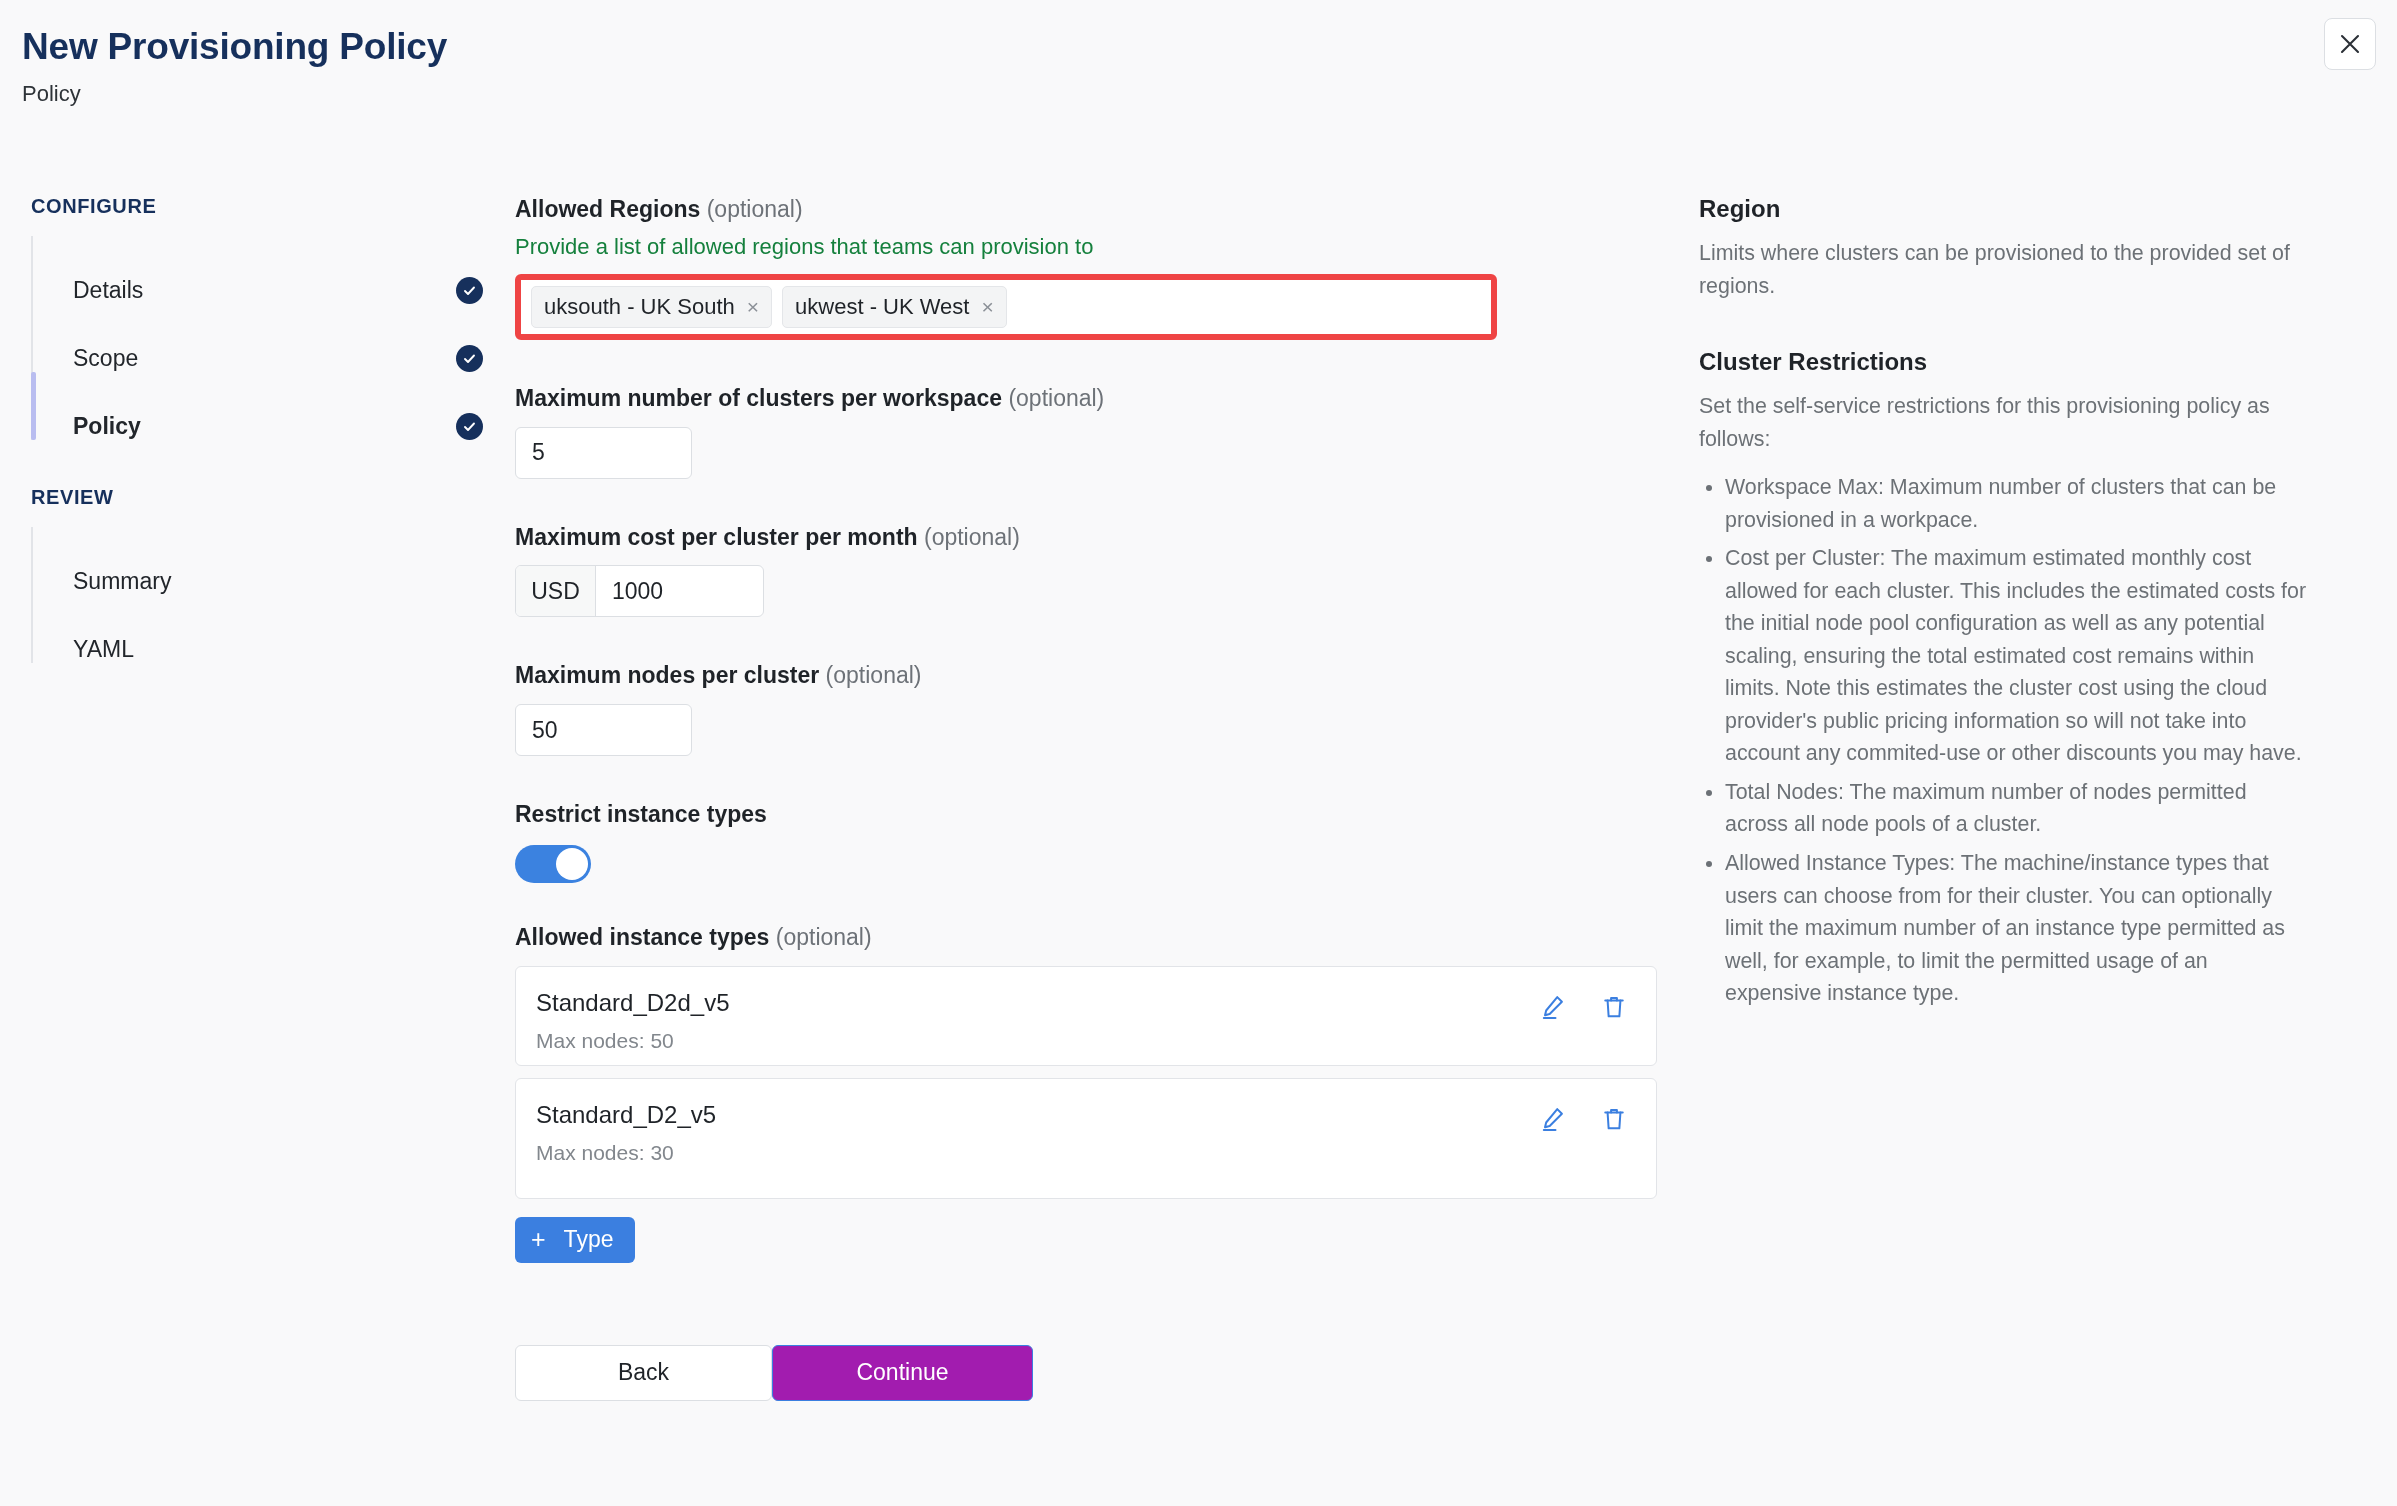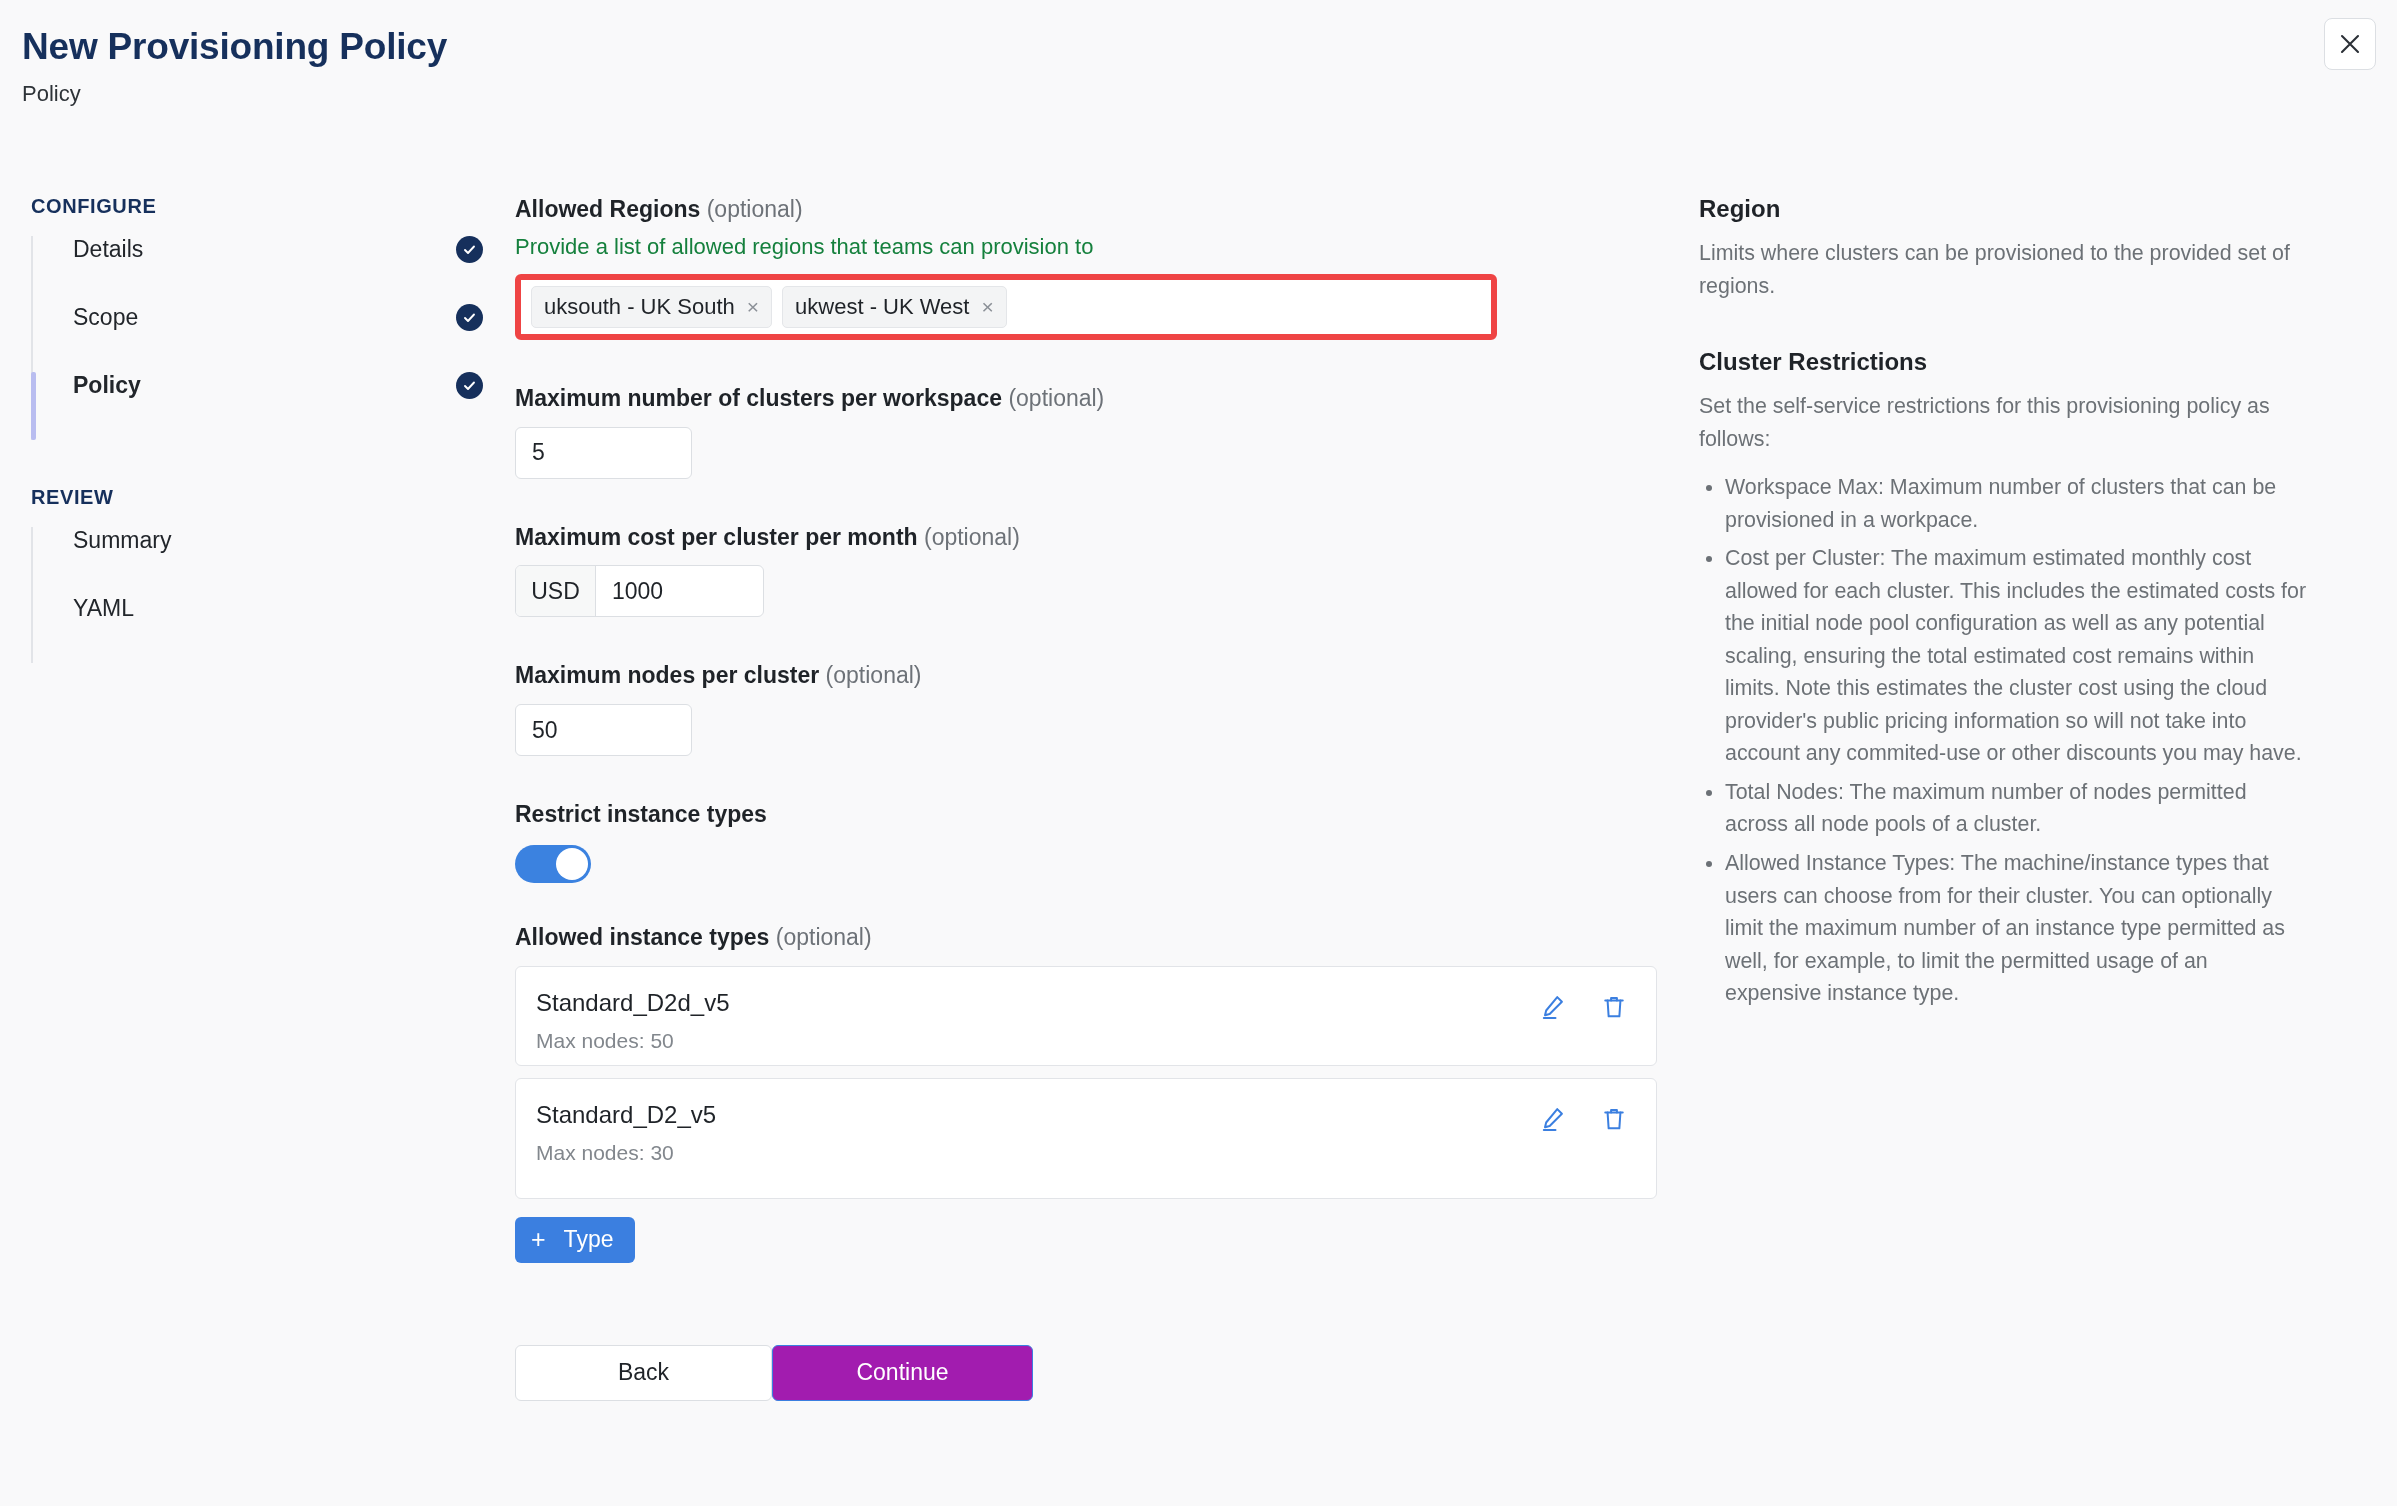--- a/index.html
+++ b/index.html
@@ -77,21 +77,21 @@
     margin-bottom: 18px;
   }
   .nav-group-label.second { margin-top: 46px; }
 
   .nav-list {
     border-left: 2px solid #e2e4e8;
     position: relative;
   }
   .nav-item {
     display: flex;
-    align-items: flex-start;
+    align-items: flex-end;
     justify-content: space-between;
     height: 68px;
     padding: 0 24px 0 40px;
     position: relative;
     cursor: pointer;
   }
   .nav-item.active::before {
     content: "";
     position: absolute;
     left: -2px;

